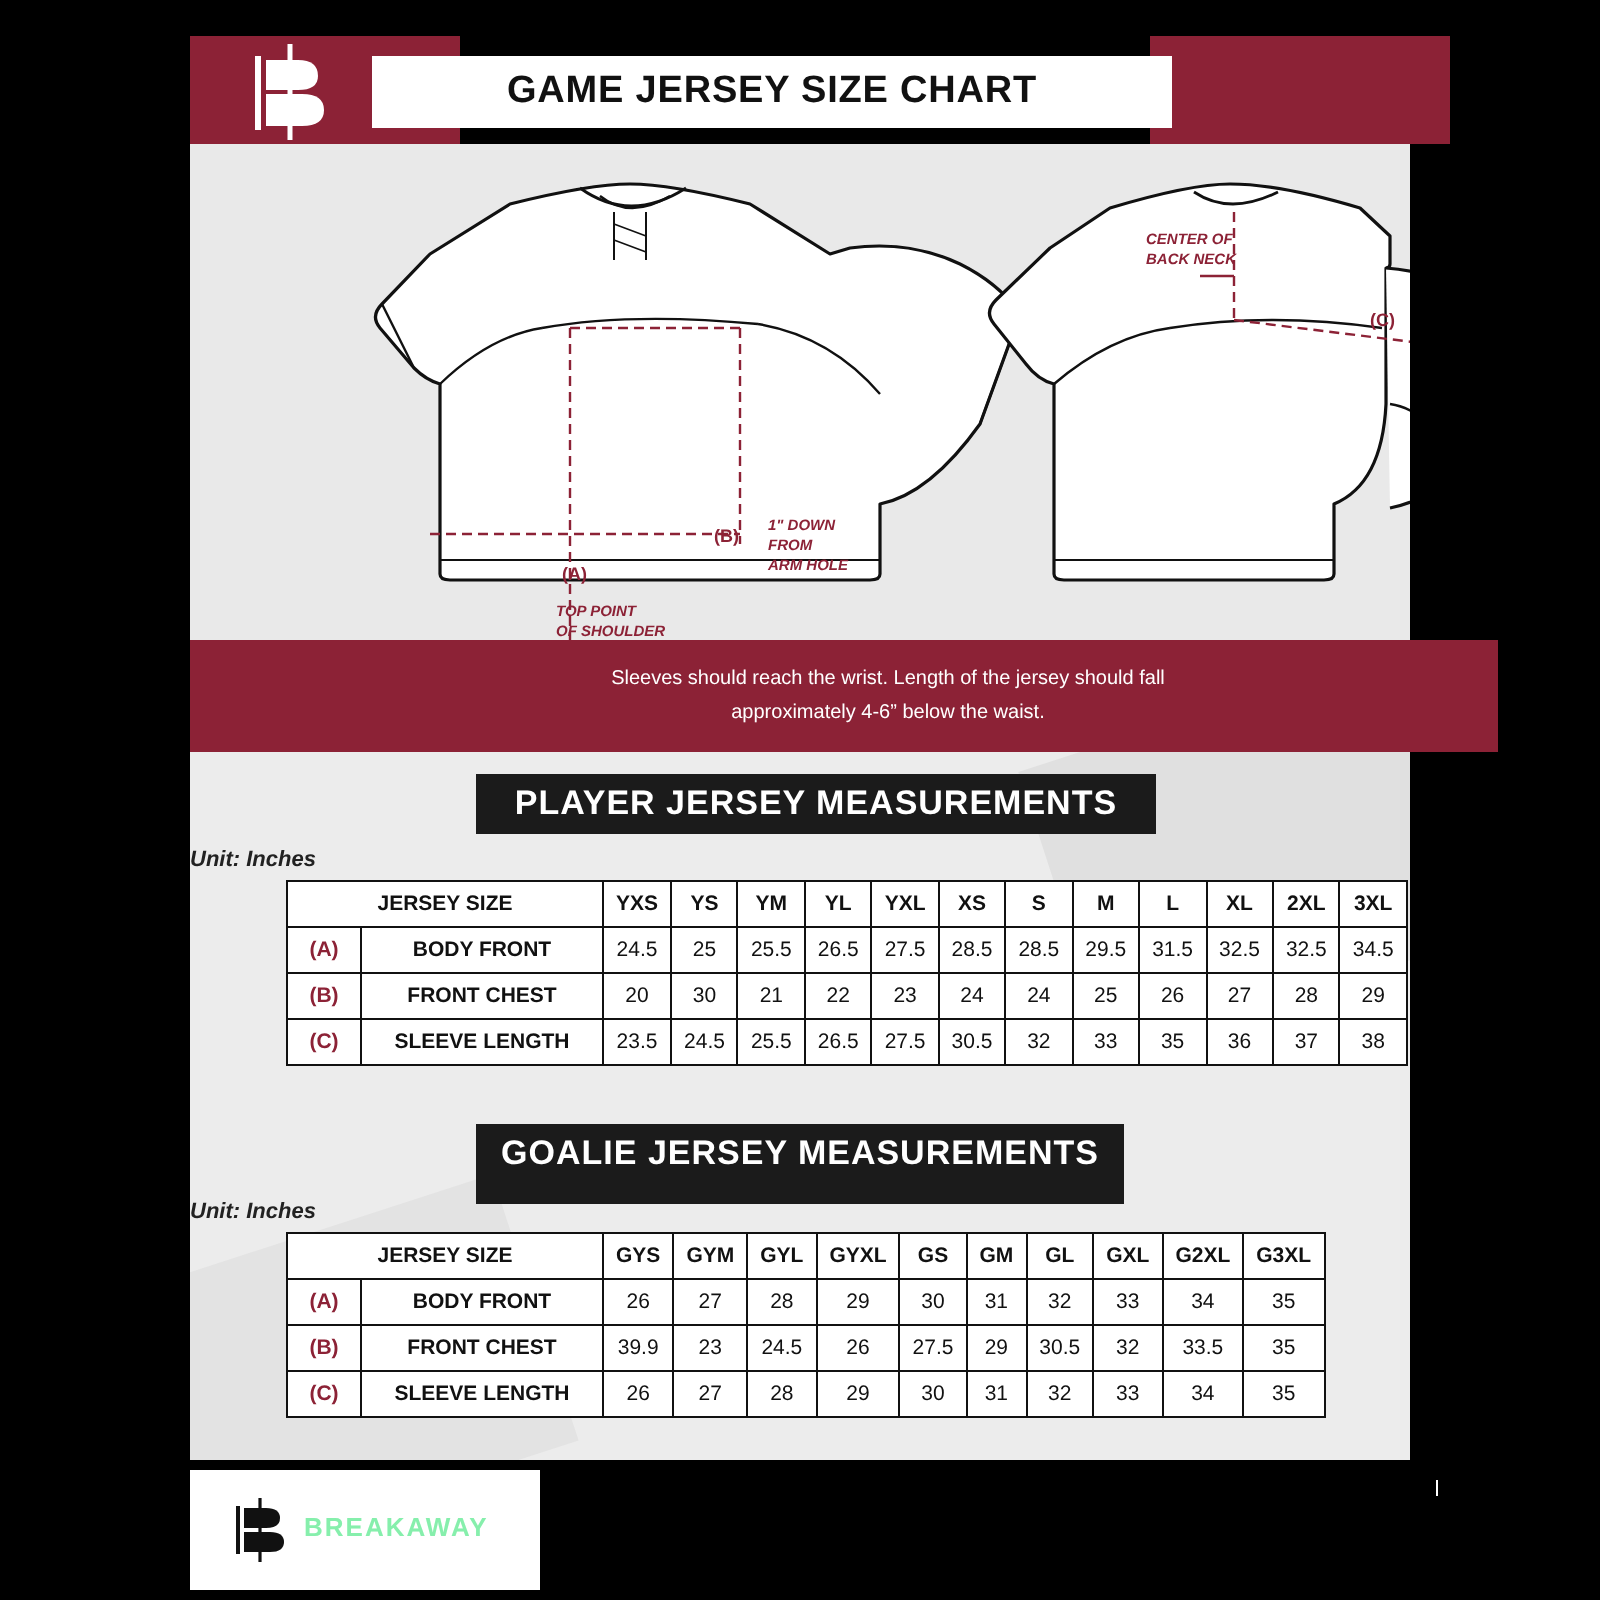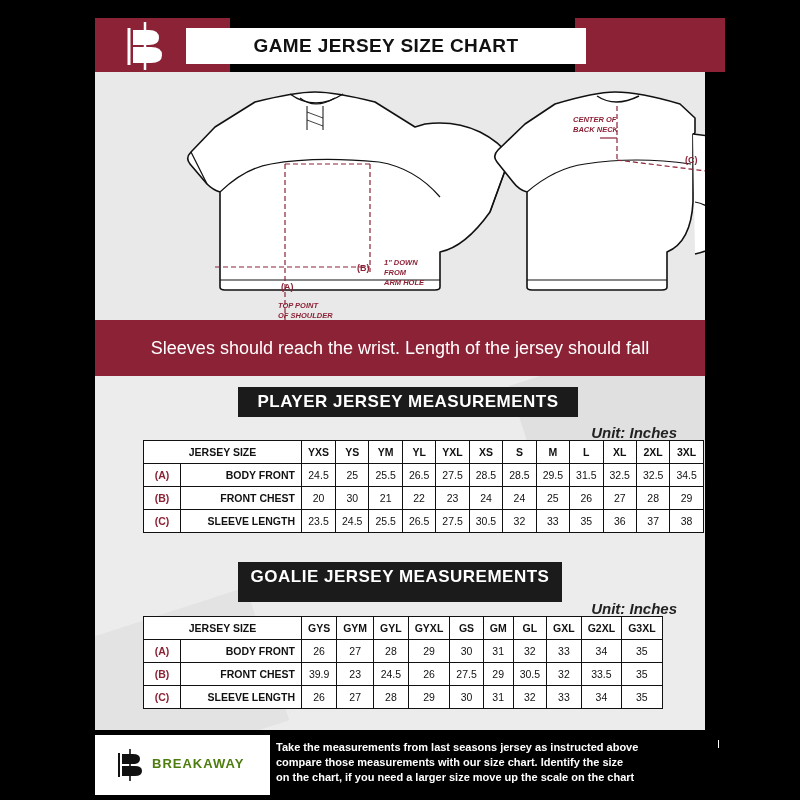--- a/index.html
+++ b/index.html
@@ -15,50 +15,50 @@
     text-align:center;color:#111;font-size:19px;font-weight:bold;letter-spacing:.4px;}
   .logo-b{position:absolute;left:115px;top:20px;width:60px;height:52px;color:#fff;}
 
   
   .illus{position:absolute;left:95px;top:72px;width:610px;height:248px;background:#e9e9e9;}
   .illus svg{display:block;}
 
   
   .notebar{position:absolute;left:95px;top:320px;width:610px;height:56px;background:#8c2236;
     color:#fff;display:flex;flex-direction:column;align-items:center;justify-content:center;
-    font-size:18px;line-height:17px;text-align:center;}
+    font-size:10px;line-height:17px;text-align:center;padding-left:44px;}
 
   
   .body-bg{position:absolute;left:95px;top:376px;width:610px;height:354px;background:#ececec;}
   .bg-diag{position:absolute;left:95px;top:376px;width:610px;height:354px;overflow:hidden;}
   .bg-diag:before{content:"";position:absolute;right:-120px;top:-40px;width:300px;height:150px;
     background:#e0e0e0;transform:rotate(-18deg);}
   .bg-diag:after{content:"";position:absolute;left:-120px;bottom:-40px;width:300px;height:140px;
     background:#e3e3e3;transform:rotate(-18deg);}
 
   .sect-title{position:absolute;background:#1b1b1b;color:#fff;text-align:center;
     font-size:17px;font-weight:bold;letter-spacing:.5px;}
   .sect-title span{display:block;line-height:30px;}
-  .unit{position:absolute;width:582px;left:95px;text-align:right;font-size:15px;
+  .unit{position:absolute;width:582px;left:95px;text-align:left;font-size:11px;
     font-style:italic;font-weight:bold;color:#222;}
 
   table.sz{position:absolute;border-collapse:collapse;background:#fff;font-size:11px;color:#111;}
   table.sz td{border:1px solid #111;padding:0 6px;height:22px;white-space:nowrap;}
-  table.sz td.lbl{text-align:right;font-weight:bold;font-size:10.5px;}
+  table.sz td.lbl{text-align:center;font-weight:bold;font-size:10.5px;}
   table.sz td.hdr{text-align:center;font-weight:bold;font-size:10.5px;}
   table.sz td.val{text-align:center;font-size:10.5px;}
   table.sz td.rowhead{text-align:center;font-weight:bold;font-size:10.5px;}
   .tag{color:#8c2236;font-weight:bold;}
 
   
   .footer{position:absolute;left:0;top:730px;width:800px;height:70px;background:#000;}
   .foot-white{position:absolute;left:95px;top:735px;width:175px;height:60px;background:#fff;}
   .foot-logo{position:absolute;left:110px;top:748px;width:40px;height:34px;color:#111;}
   .foot-brand{position:absolute;left:152px;top:756px;font-size:13px;font-weight:bold;
-    letter-spacing:1px;color:#4d7c0f;}
+    letter-spacing:1px;color:#86efac;}
   .foot-text{position:absolute;left:276px;top:740px;width:430px;color:#fff;font-size:11px;
     line-height:15px;font-weight:bold;}
   .foot-tick{position:absolute;left:718px;top:740px;width:1px;height:8px;background:#fff;}
 </style>
 </head>
 <body>
 
 <div class="page">
 
   <div class="header">
@@ -136,20 +136,21 @@
         <path d="M505 66 L522 66" stroke-dasharray="0"></path>
       </g>
       <text x="478" y="50" fill="#8c2236" font-size="7.5" font-weight="bold" font-style="italic">CENTER OF</text>
       <text x="478" y="60" fill="#8c2236" font-size="7.5" font-weight="bold" font-style="italic">BACK NECK</text>
       <text x="590" y="91" fill="#8c2236" font-size="9" font-weight="bold">(C)</text>
     </svg>
   </div>
 
   <div class="notebar">
     <div>Sleeves should reach the wrist. Length of the jersey should fall</div>
+    <div>approximately 4-6” below the waist.</div>
   </div>
 
   <div class="body-bg"></div>
   <div class="bg-diag"></div>
 
   <div class="sect-title" style="left:238px;top:387px;width:340px;height:30px;">
     <span>PLAYER JERSEY MEASUREMENTS</span>
   </div>
   <div class="unit" style="top:424px;">Unit: Inches</div>
 
@@ -290,20 +291,15 @@
   <div class="foot-white"></div>
   <div class="foot-logo">
     <svg viewBox="0 0 40 34" width="40" height="34">
       <path d="M20 1 L20 33" stroke="#111" stroke-width="1.6"></path>
       <path d="M12 6 L23 6 Q30 6 30 11 Q30 16 23 16 L12 16 Z" fill="#111"></path>
       <path d="M12 18 L25 18 Q32 18 32 23 Q32 28 25 28 L12 28 Z" fill="#111"></path>
       <path d="M9 5 L9 29" stroke="#111" stroke-width="2"></path>
     </svg>
   </div>
   <div class="foot-brand">BREAKAWAY</div>
-  <div class="foot-text">
-    <div>Take the measurements from last seasons jersey as instructed above</div>
-    <div>compare those measurements  with our size chart. Identify the size</div>
-    <div>on the chart, if you need a larger size move up the scale on the chart</div>
-  </div>
   <div class="foot-tick"></div>
 
 </div>
 
 </body></html>

